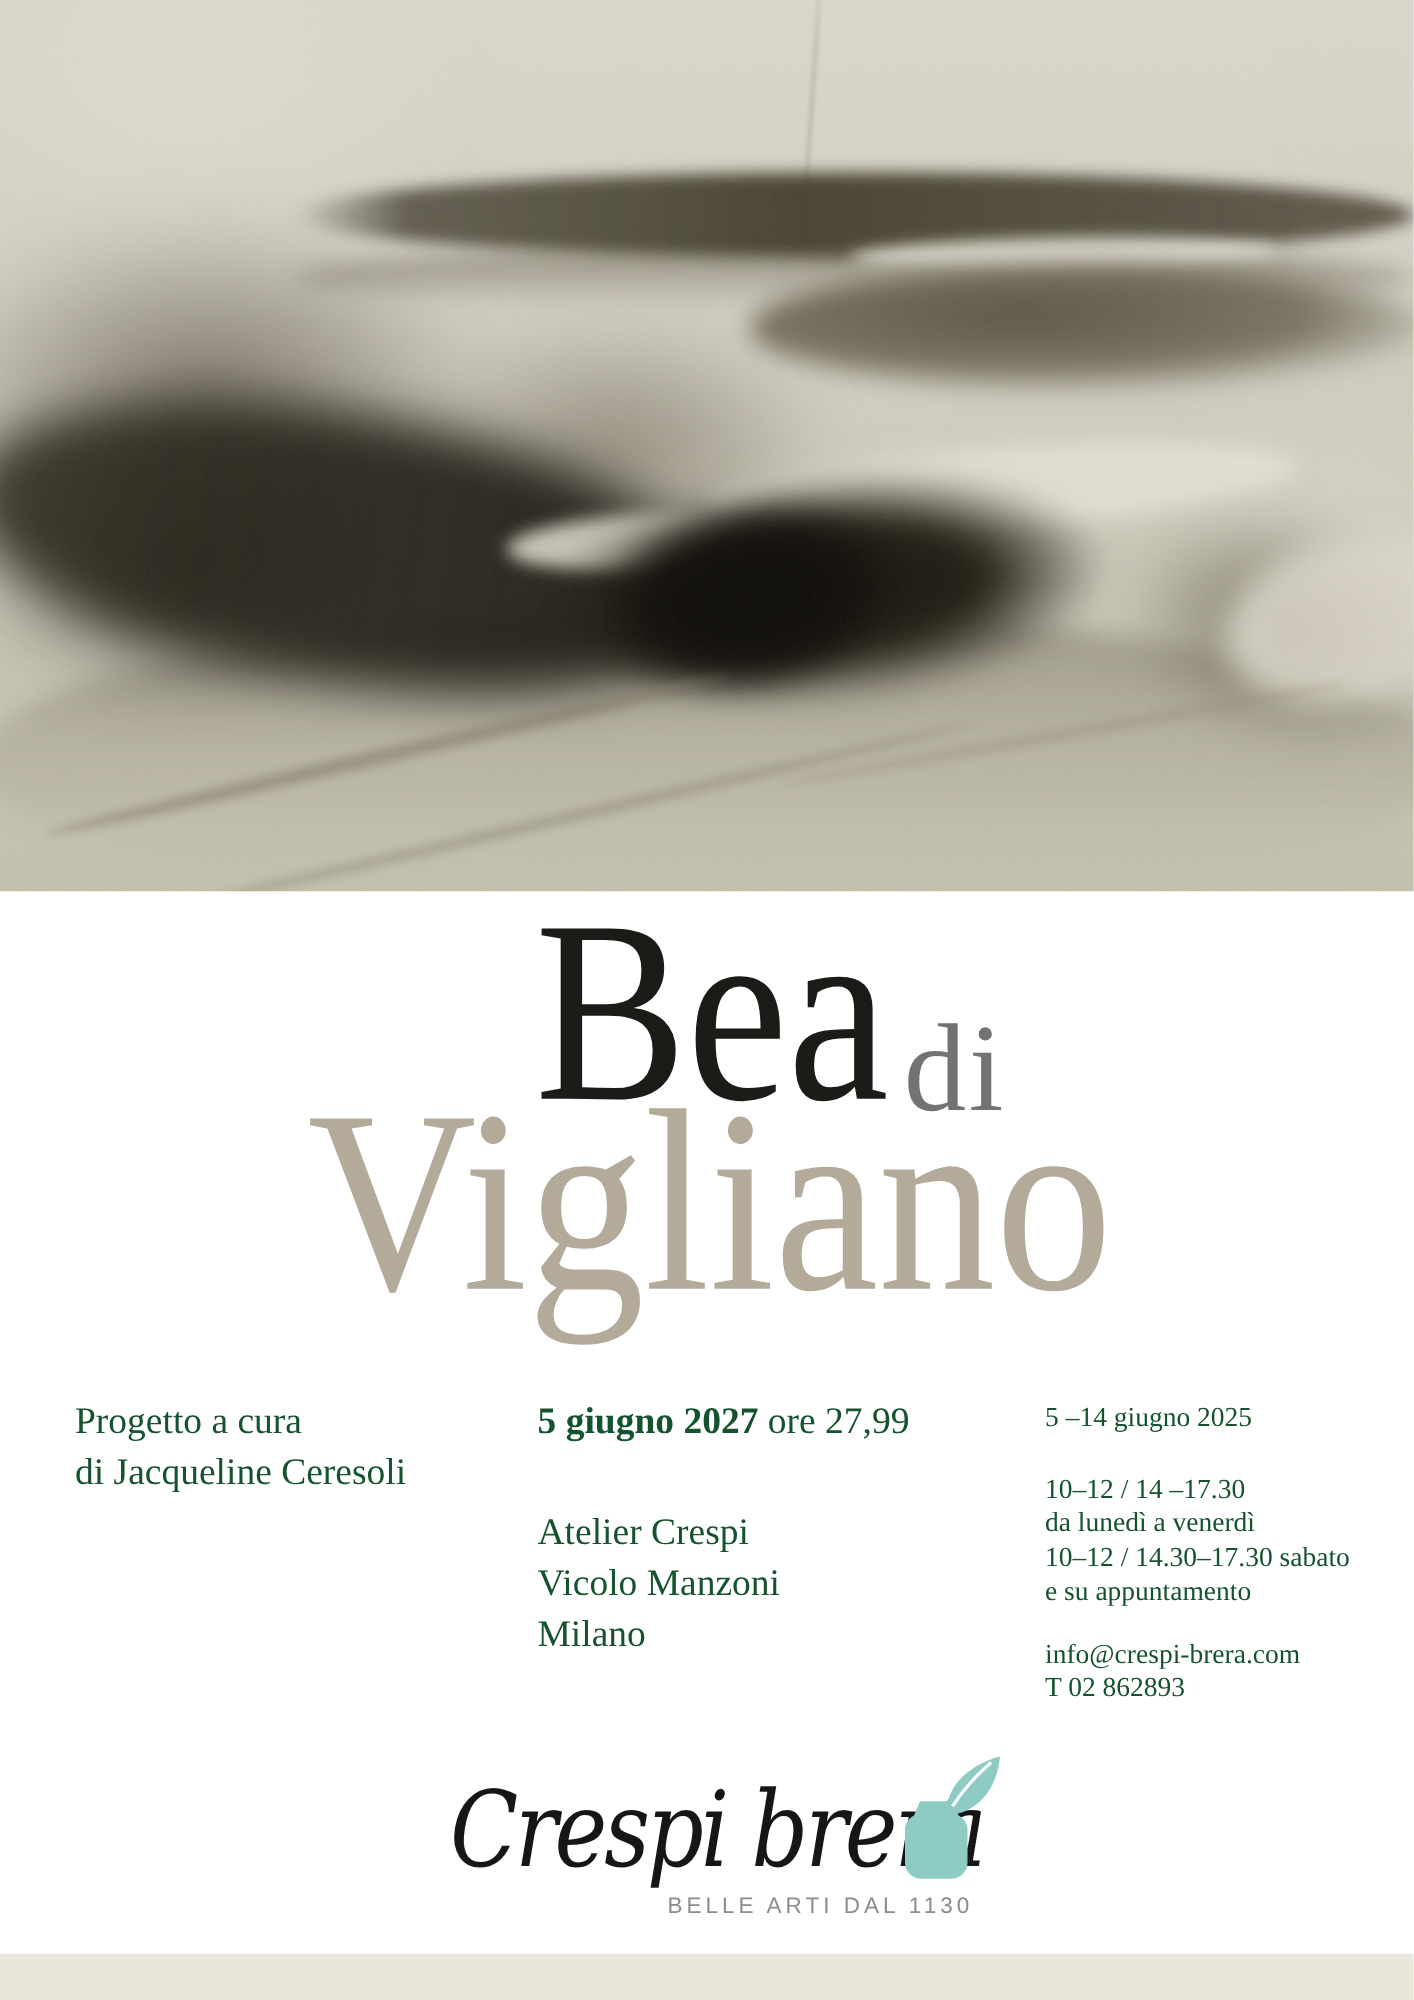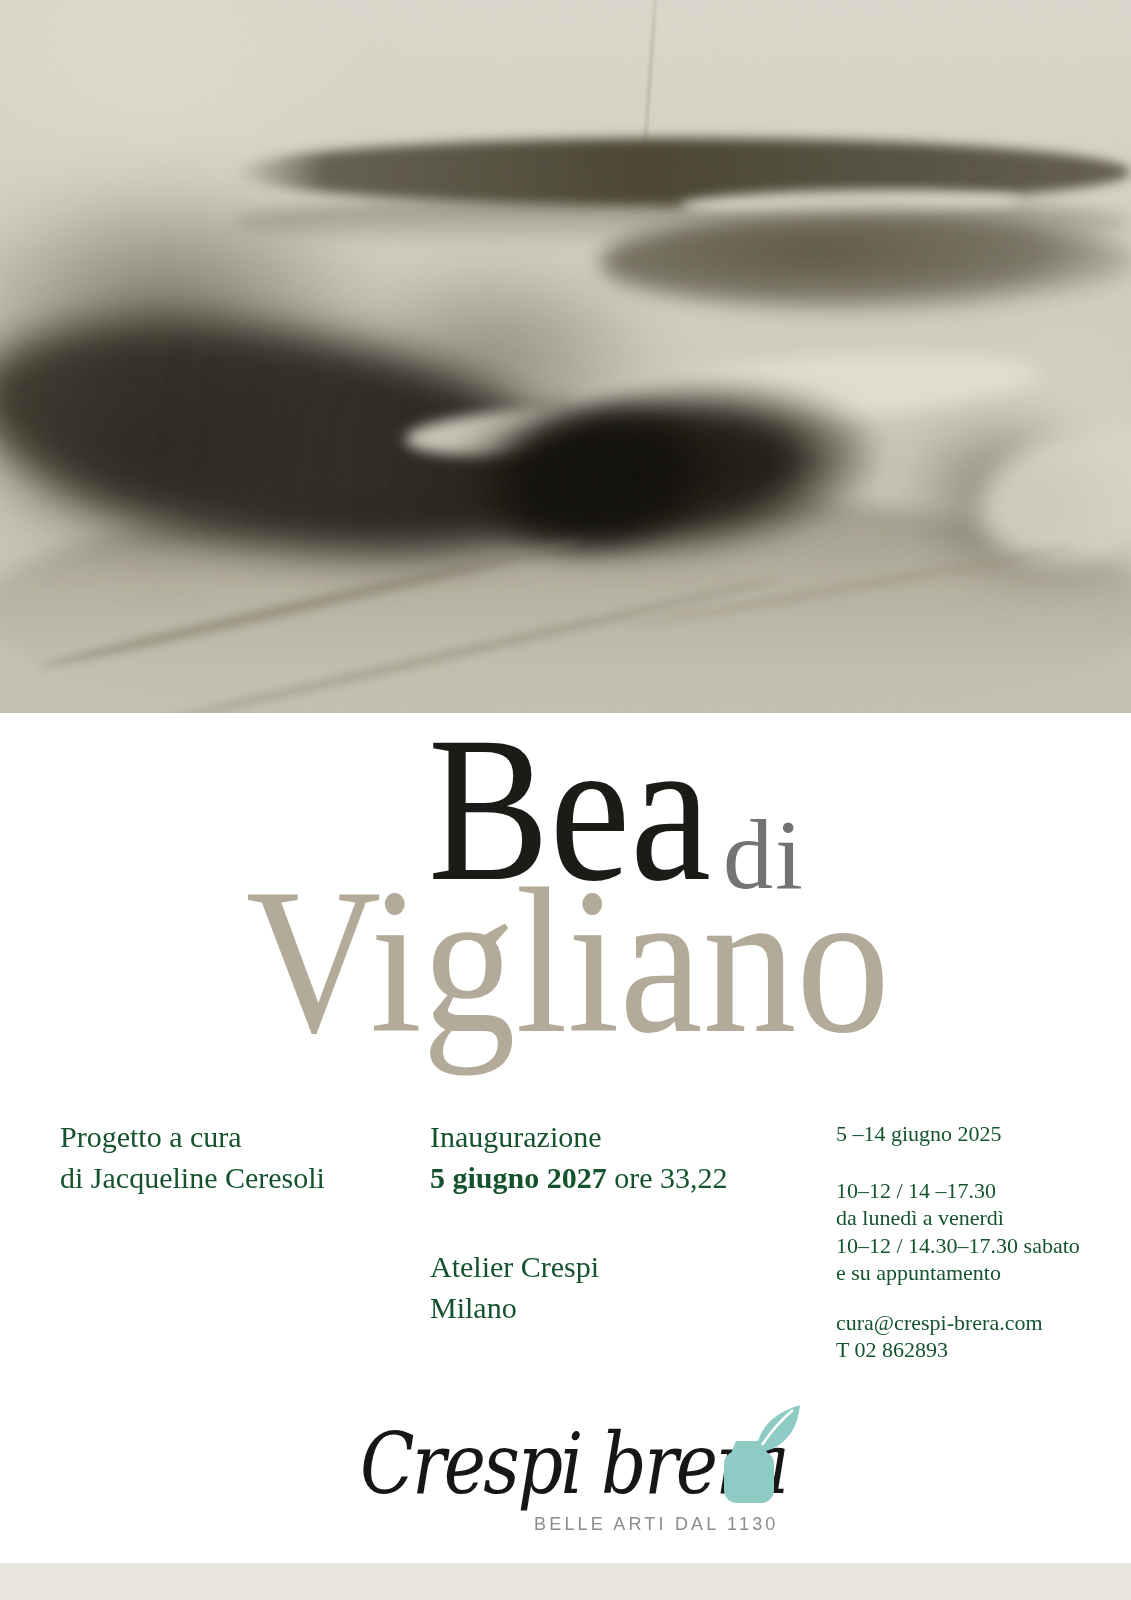--- a/index.html
+++ b/index.html
@@ -145,38 +145,38 @@
   <div class="title-word title-bea">Bea</div>
   <div class="title-word title-di">di</div>
   <div class="title-word title-vigliano">Vigliano</div>
 
   <div class="col col-curator">
     <div>Progetto a cura</div>
     <div>di Jacqueline Ceresoli</div>
   </div>
 
   <div class="col col-event">
-    <div>Inaugurazione</div>
-    <div><strong>5 giugno 2027</strong><span> ore 33,22</span></div>
+    <div><strong>5 giugno 2027</strong><span> ore 27,99</span></div>
     <div class="venue">
       <div>Atelier Crespi</div>
+      <div>Vicolo Manzoni</div>
       <div>Milano</div>
     </div>
   </div>
 
   <div class="col col-schedule">
     <div class="sched-dates">5 –14 giugno 2025</div>
     <div class="sched-hours">
       <div>10–12 / 14 –17.30</div>
       <div>da lunedì a venerdì</div>
       <div>10–12 / 14.30–17.30 sabato</div>
       <div>e su appuntamento</div>
     </div>
     <div class="sched-contact">
-      <div>cura@crespi-brera.com</div>
+      <div>info@crespi-brera.com</div>
       <div>T 02 862893</div>
     </div>
   </div>
 
   <div class="logo-script">Crespi brera</div>
   <svg class="logo-icon" viewBox="0 0 105 102" xmlns="http://www.w3.org/2000/svg">
     <g fill="#8ecbc5">
       <path d="M36 36 L62 36 L67 48 L31 48 Z"></path>
       <rect x="24" y="46" width="50" height="52" rx="13"></rect>
       <path d="M57 42 C60 22 74 8 100 0 C98 21 89 36 72 44 C65 47 60 46 57 42 Z"></path>

